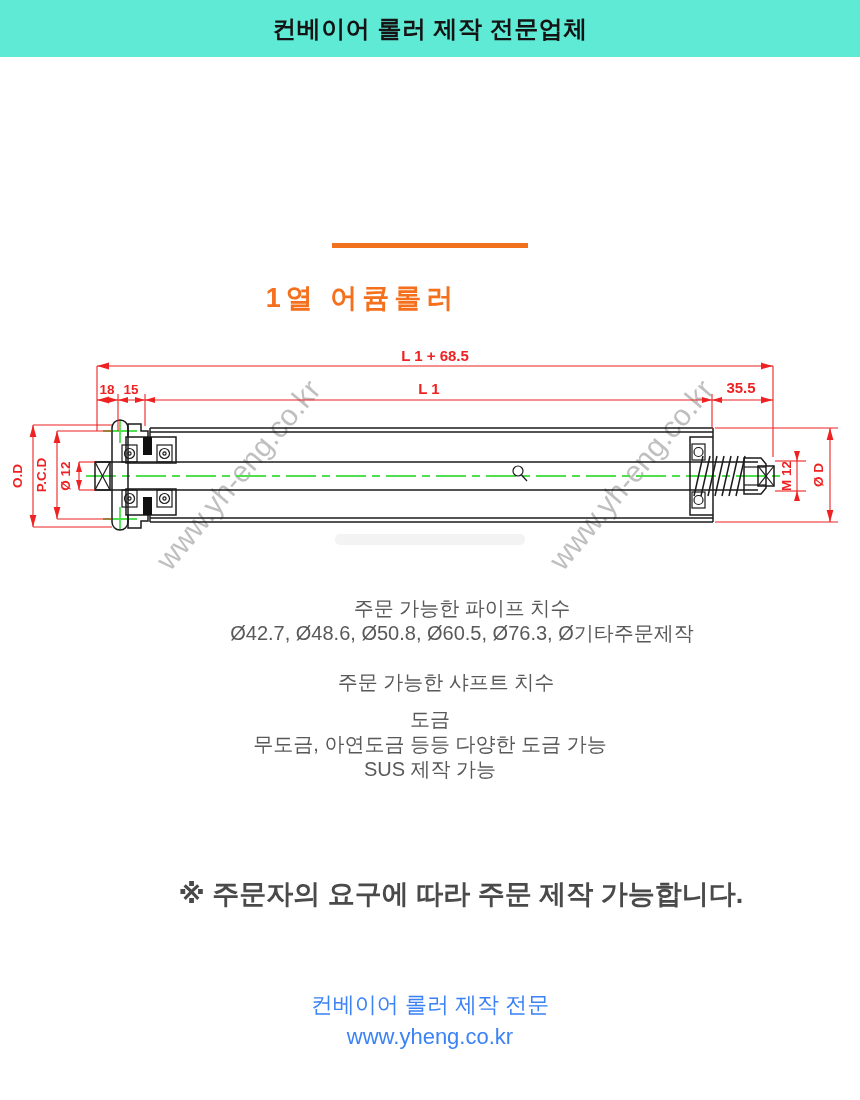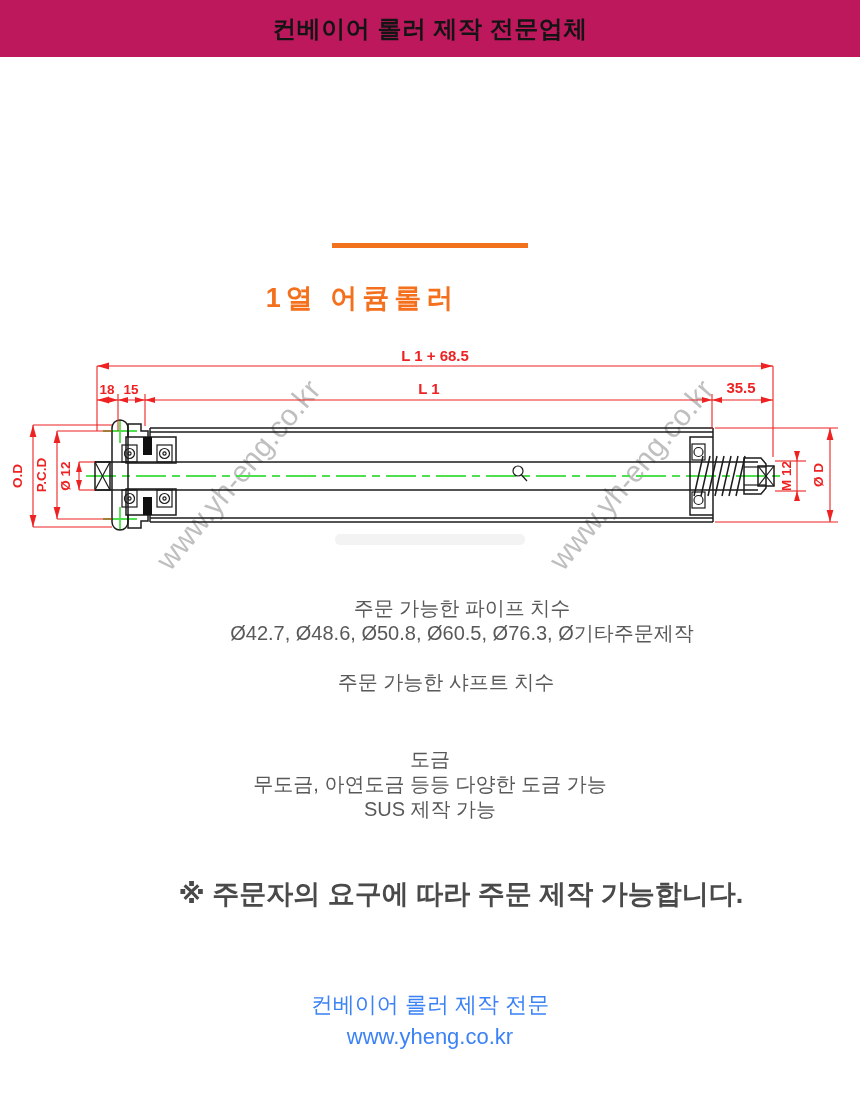--- a/index.html
+++ b/index.html
@@ -1,20 +1,20 @@
 <!DOCTYPE html>
 <html><head>
 <meta charset="utf-8">
 <style>
   html,body{margin:0;padding:0;background:#ffffff;}
   body{width:860px;height:1100px;position:relative;overflow:hidden;
        font-family:"Liberation Sans","DejaVu Sans",sans-serif;}
   .page{position:absolute;inset:0;width:860px;height:1100px;background:#fff;}
 
-  .banner{position:absolute;top:0;left:0;width:860px;height:57px;background:#be185d;
+  .banner{position:absolute;top:0;left:0;width:860px;height:57px;background:#5eead4;
           display:flex;align-items:center;justify-content:center;}
   .banner-title{font-size:24px;font-weight:bold;color:#141414;letter-spacing:.5px;}
 
   .logo{position:absolute;top:58px;left:0;width:860px;height:180px;
         display:flex;align-items:center;justify-content:center;
         font-size:138px;font-weight:bold;color:#DC6A28;line-height:1;white-space:nowrap;}
 
   .divider{position:absolute;top:243px;left:332px;width:196px;height:5px;background:#F2711C;}
 
   .subtitle{position:absolute;top:280px;left:0;width:724px;text-align:center;
@@ -29,21 +29,21 @@
   .grn{stroke:#4FDF4F;stroke-width:1.8;fill:none;}
   .dim-t{font-family:"Liberation Sans",sans-serif;font-size:15px;fill:#EE2222;font-weight:bold;}
   .dim-s{font-family:"Liberation Sans",sans-serif;font-size:13.5px;fill:#EE2222;font-weight:bold;}
   .wm{font-family:"Liberation Sans",sans-serif;font-size:30px;fill:#8C8C8C;opacity:.55;}
   .faint{fill:#F3F3F3;stroke:none;}
 
   .sec{position:absolute;left:0;width:860px;text-align:center;color:#595959;
        font-size:20px;line-height:25px;}
   .sec-pipe{top:596px;margin-left:32px;}
   .sec-shaft{top:670px;padding-left:16px;}
-  .sec-plating{top:747px;text-align:center;}
+  .sec-plating{top:707px;text-align:center;}
   .notice{position:absolute;top:876px;left:0;width:860px;text-align:center;
           font-size:27px;font-weight:bold;color:#4A4A4A;padding-left:31px;}
   .footer{position:absolute;top:989px;left:0;width:860px;text-align:center;
           font-size:22px;line-height:32px;color:#3b82f6;}
 </style>
 </head>
 <body>
 
 <div class="page">
 

